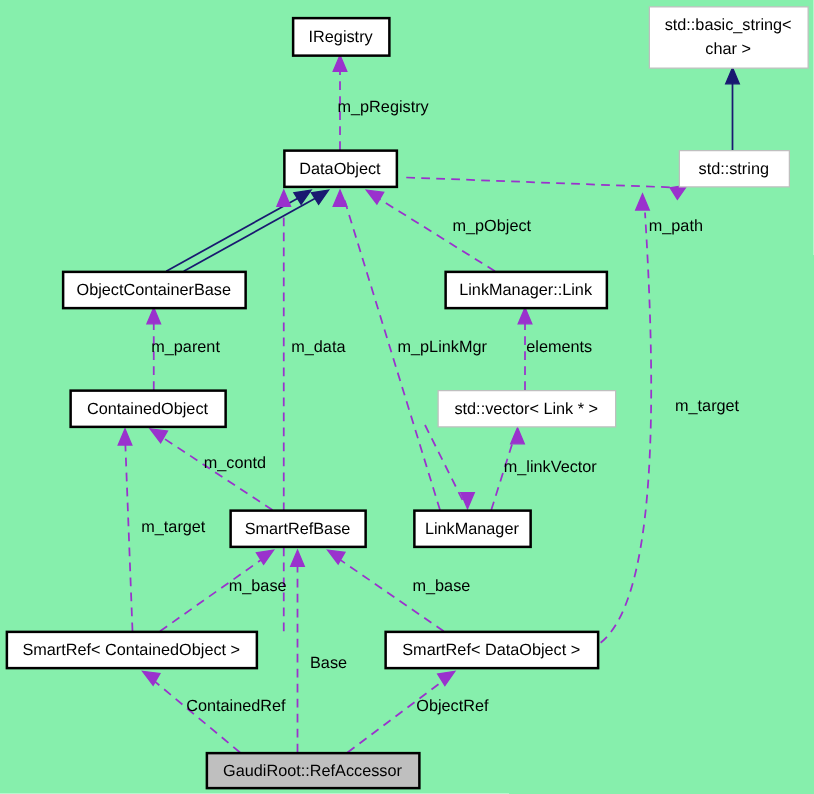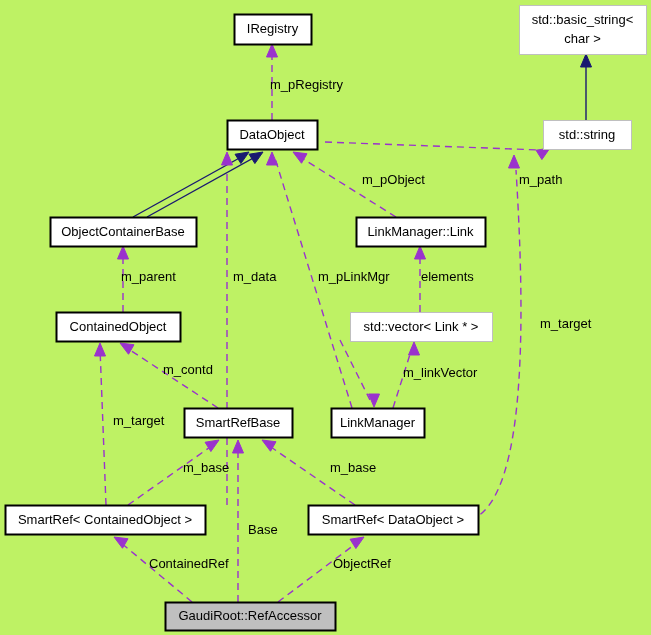--- a/index.html
+++ b/index.html
@@ -11,21 +11,21 @@
   body {
     width: 651px;
     height: 635px;
     overflow: hidden;
     font-family: "Liberation Sans", sans-serif;
   }
   #diagram-root {
     position: relative;
     width: 651px;
     height: 635px;
-    background: #bef264;
+    background: #86efac;
   }
   svg.diagram {
     display: block;
     width: 651px;
     height: 635px;
   }
   .node-box {
     fill: #ffffff;
     stroke: #000000;
     stroke-width: 1;

